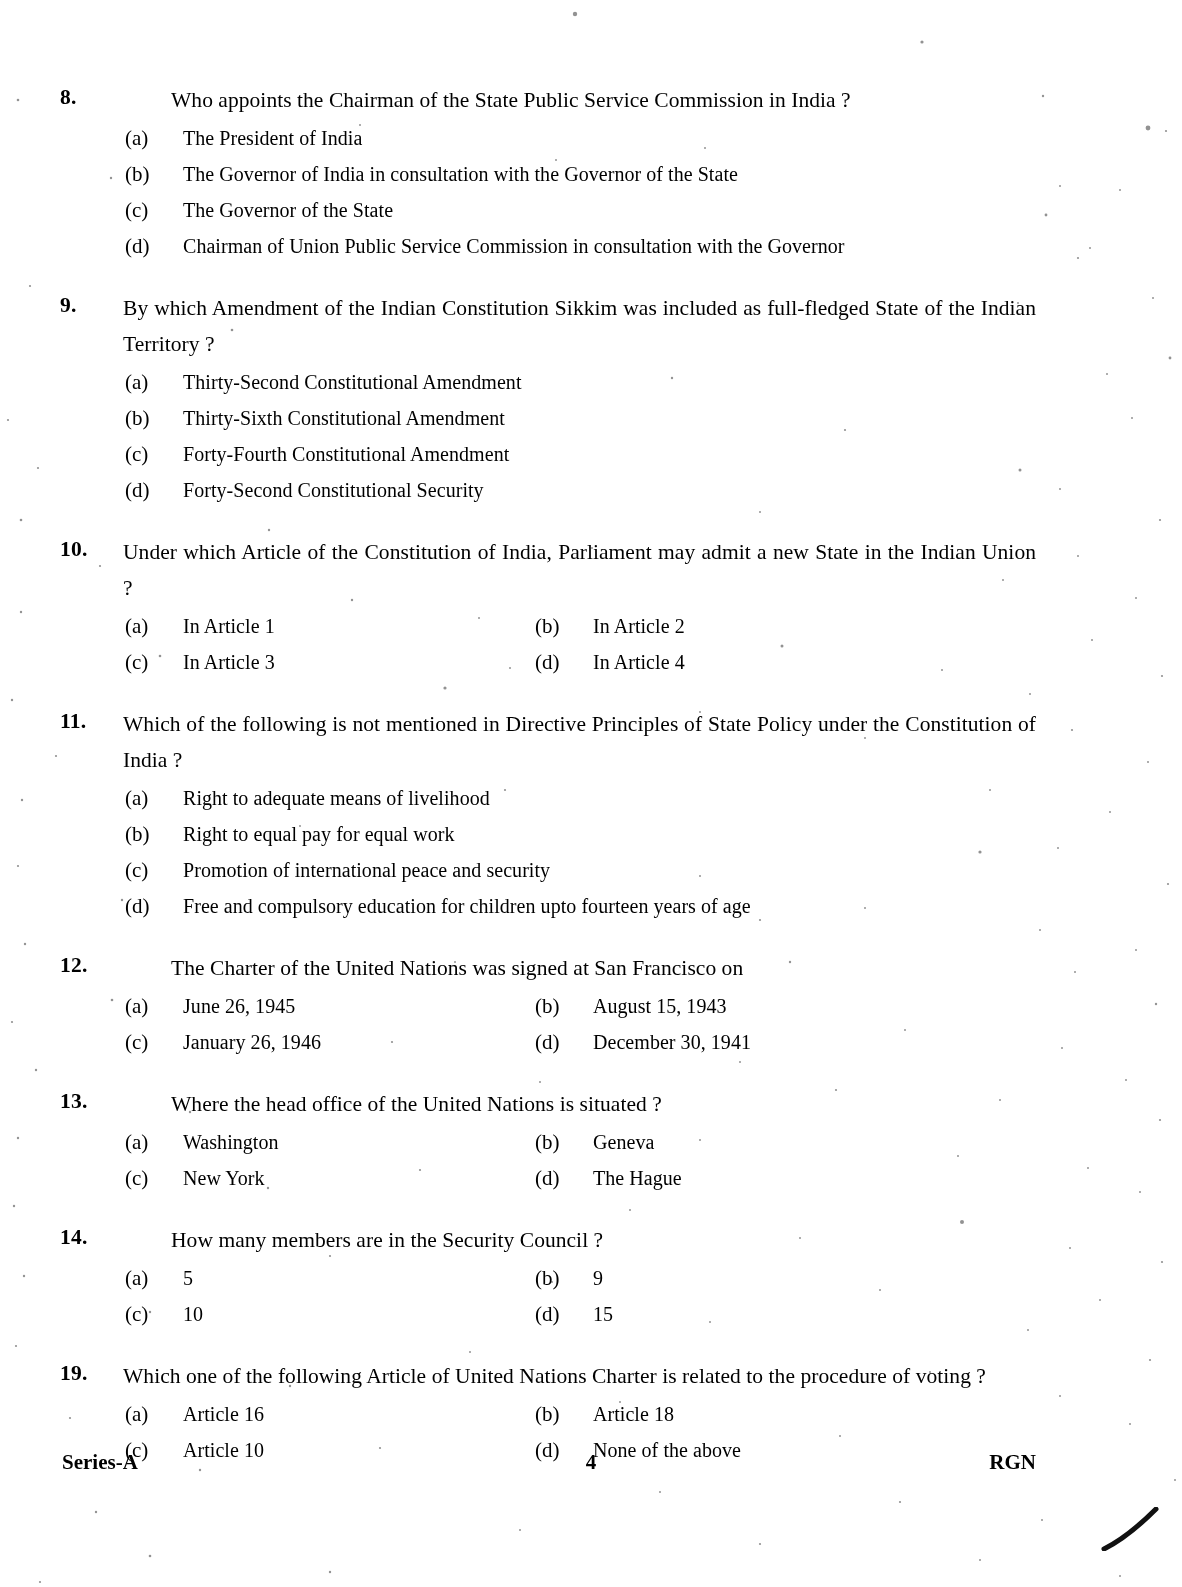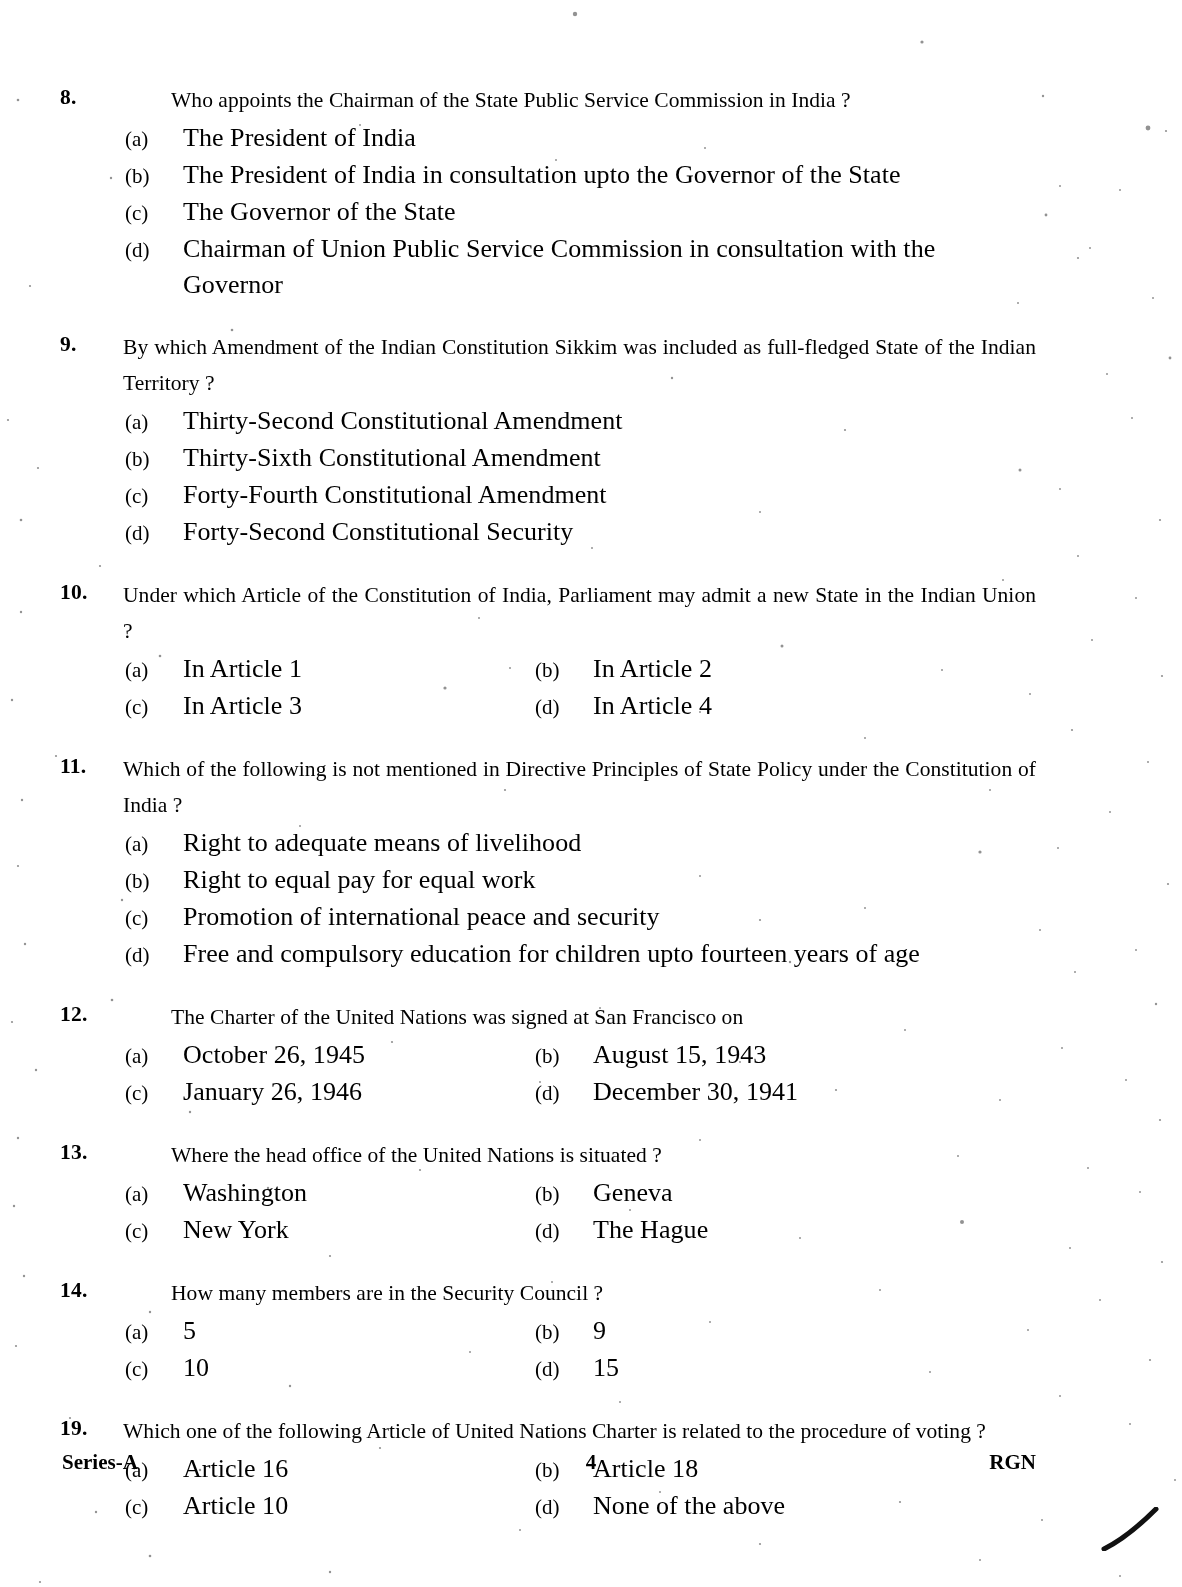--- a/index.html
+++ b/index.html
@@ -66,21 +66,21 @@
   .opt-row {
     display: flex;
     align-items: baseline;
     line-height: 36px;
   }
   .opt-label {
     flex: 0 0 58px;
     font-size: 21px;
   }
   .opt-text {
-    font-size: 26px;
+    font-size: 20px;
     letter-spacing: 0.05px;
   }
 
   
   .opts-2col {
     margin-top: 2px;
   }
   .opt-pair {
     display: flex;
     line-height: 36px;
@@ -274,21 +274,21 @@
         <div class="opts-1col">
           <div class="opt-row">
             <div class="opt-cell">
               <span class="opt-label">(a)</span>
               <span class="opt-text">The President of India</span>
             </div>
           </div>
           <div class="opt-row">
             <div class="opt-cell">
               <span class="opt-label">(b)</span>
-              <span class="opt-text">The President of India in consultation upto the Governor of the State</span>
+              <span class="opt-text">The Governor of India in consultation with the Governor of the State</span>
             </div>
           </div>
           <div class="opt-row">
             <div class="opt-cell">
               <span class="opt-label">(c)</span>
               <span class="opt-text">The Governor of the State</span>
             </div>
           </div>
           <div class="opt-row">
             <div class="opt-cell">
@@ -384,21 +384,21 @@
           </div>
         </div>
       </div>
       <div class="question">
         <div class="qnum">12.</div>
         <p class="qtext nojust">The Charter of the United Nations was signed at San Francisco on</p>
         <div class="opts-2col">
           <div class="opt-pair">
             <div class="opt-cell left">
               <span class="opt-label">(a)</span>
-              <span class="opt-text">October 26, 1945</span>
+              <span class="opt-text">June 26, 1945</span>
             </div>
             <div class="opt-cell right">
               <span class="opt-label">(b)</span>
               <span class="opt-text">August 15, 1943</span>
             </div>
           </div>
           <div class="opt-pair">
             <div class="opt-cell left">
               <span class="opt-label">(c)</span>
               <span class="opt-text">January 26, 1946</span>

